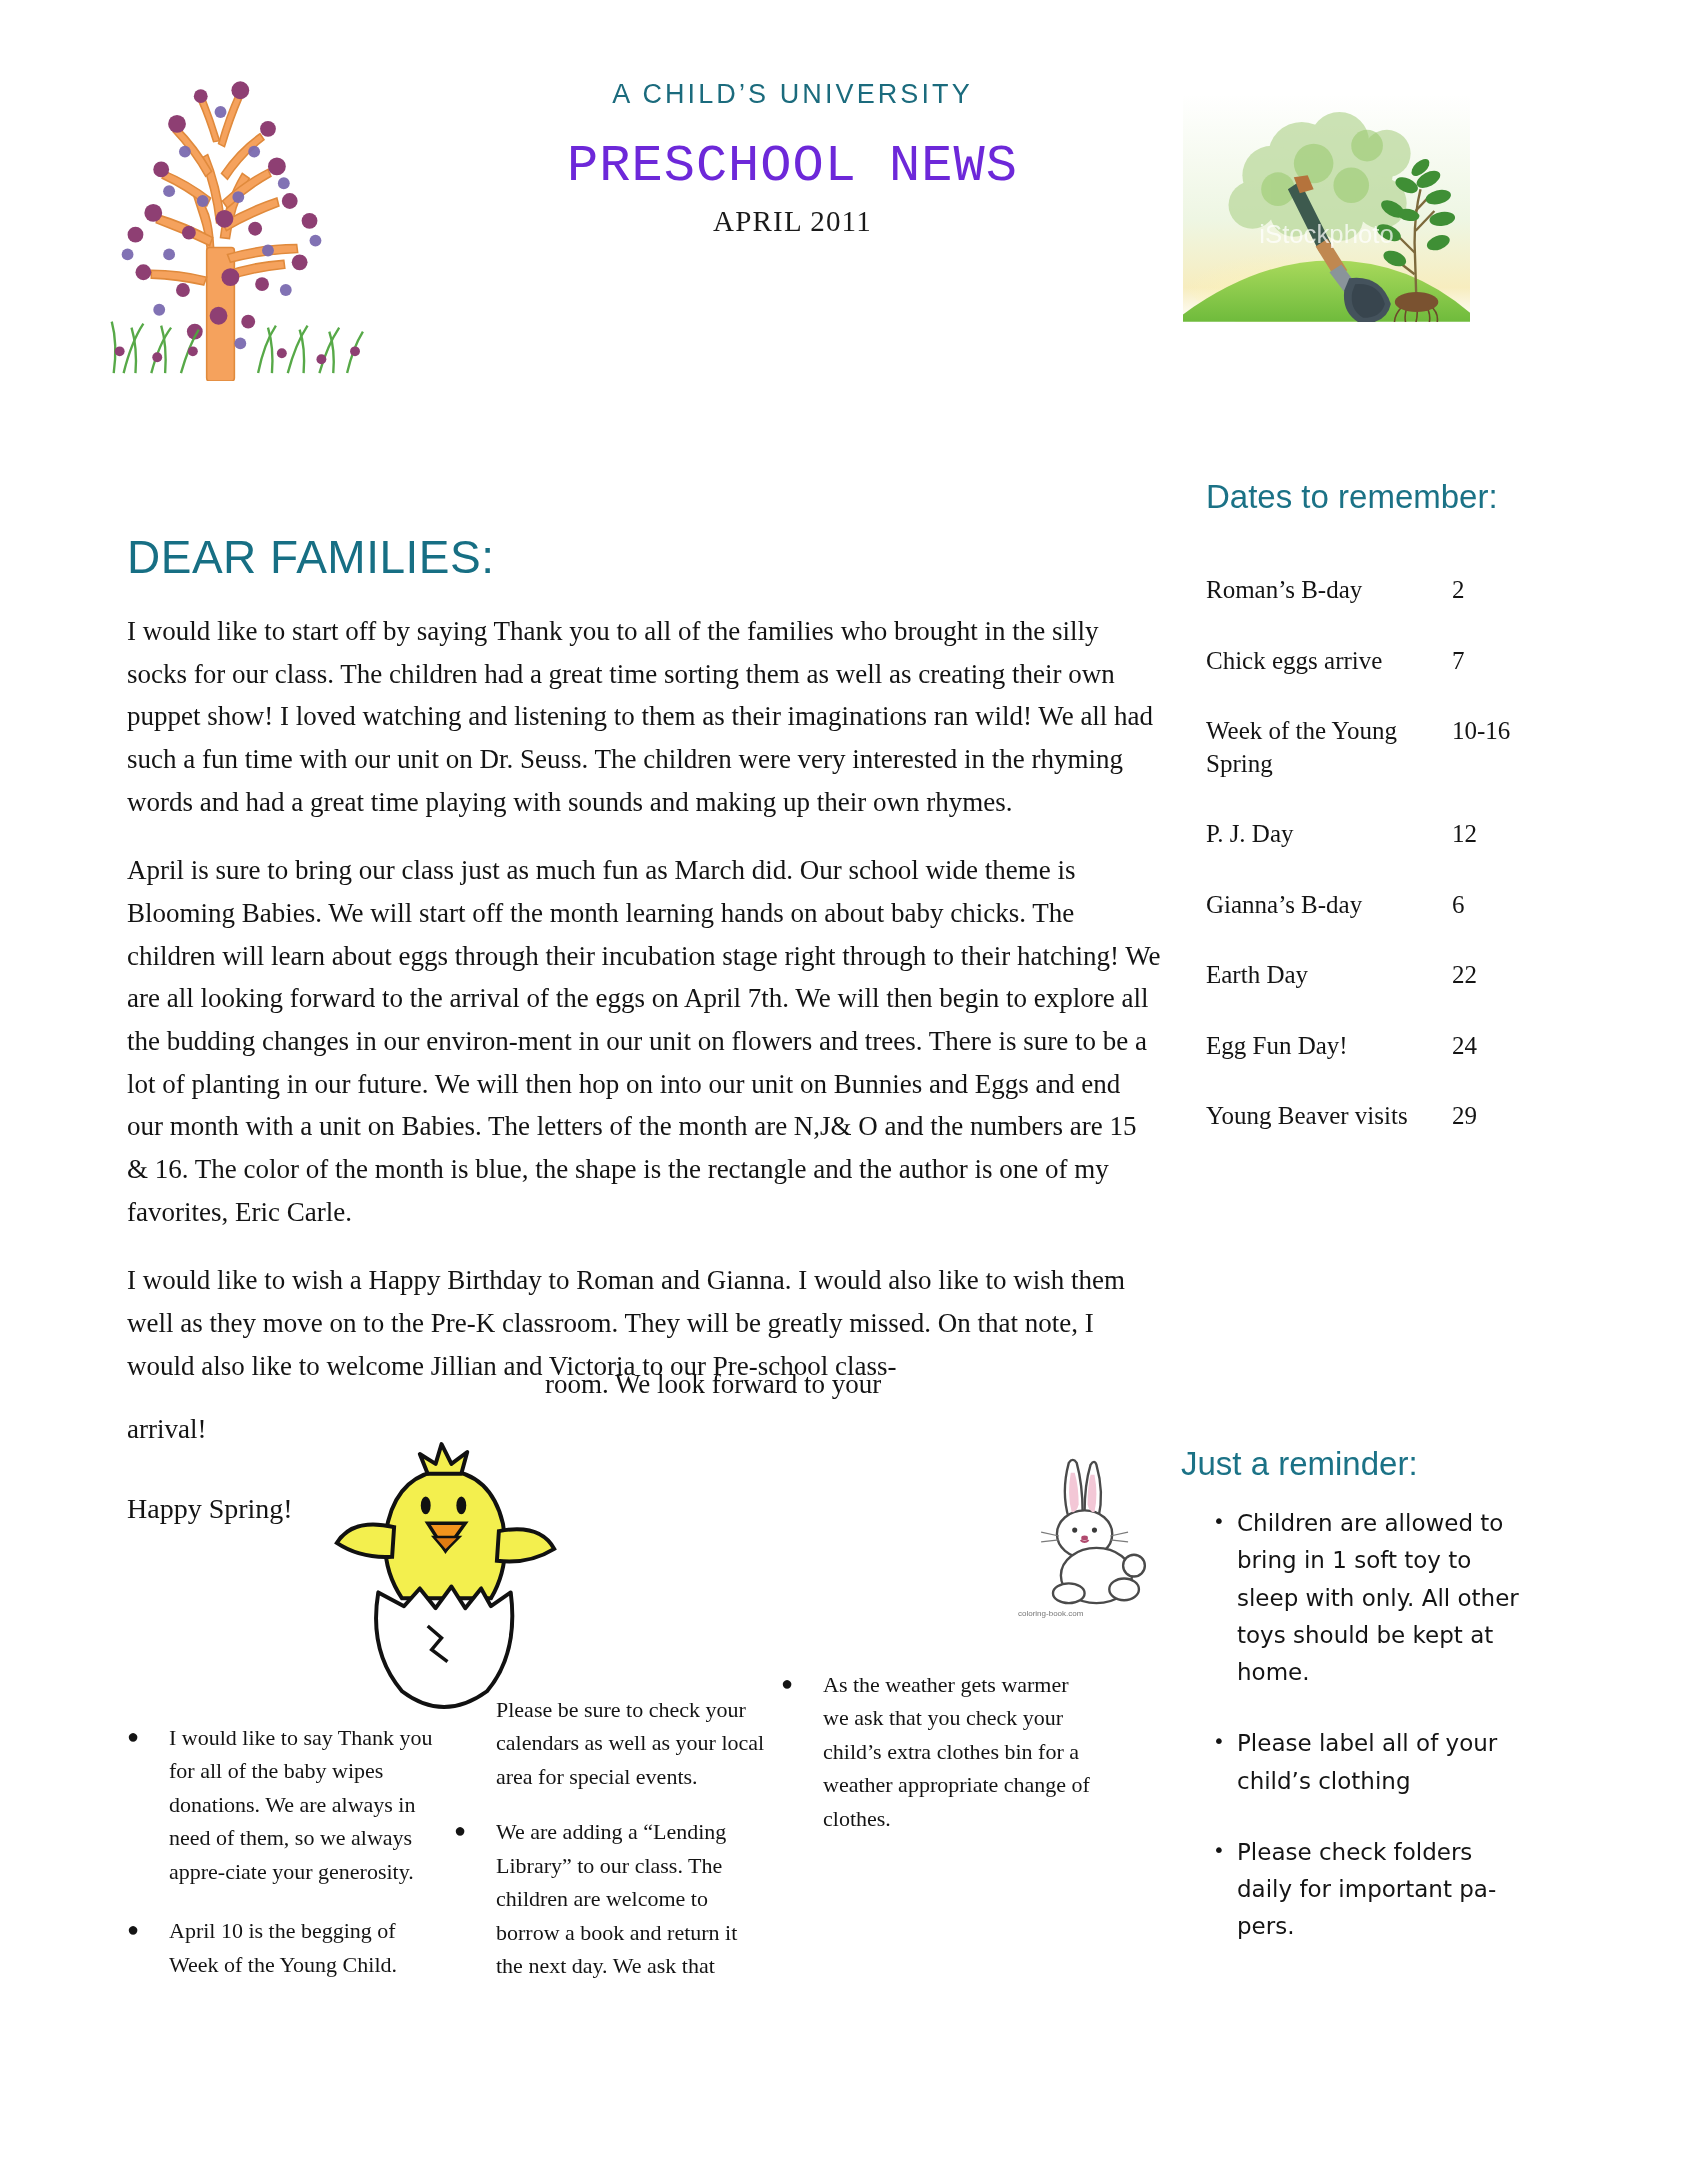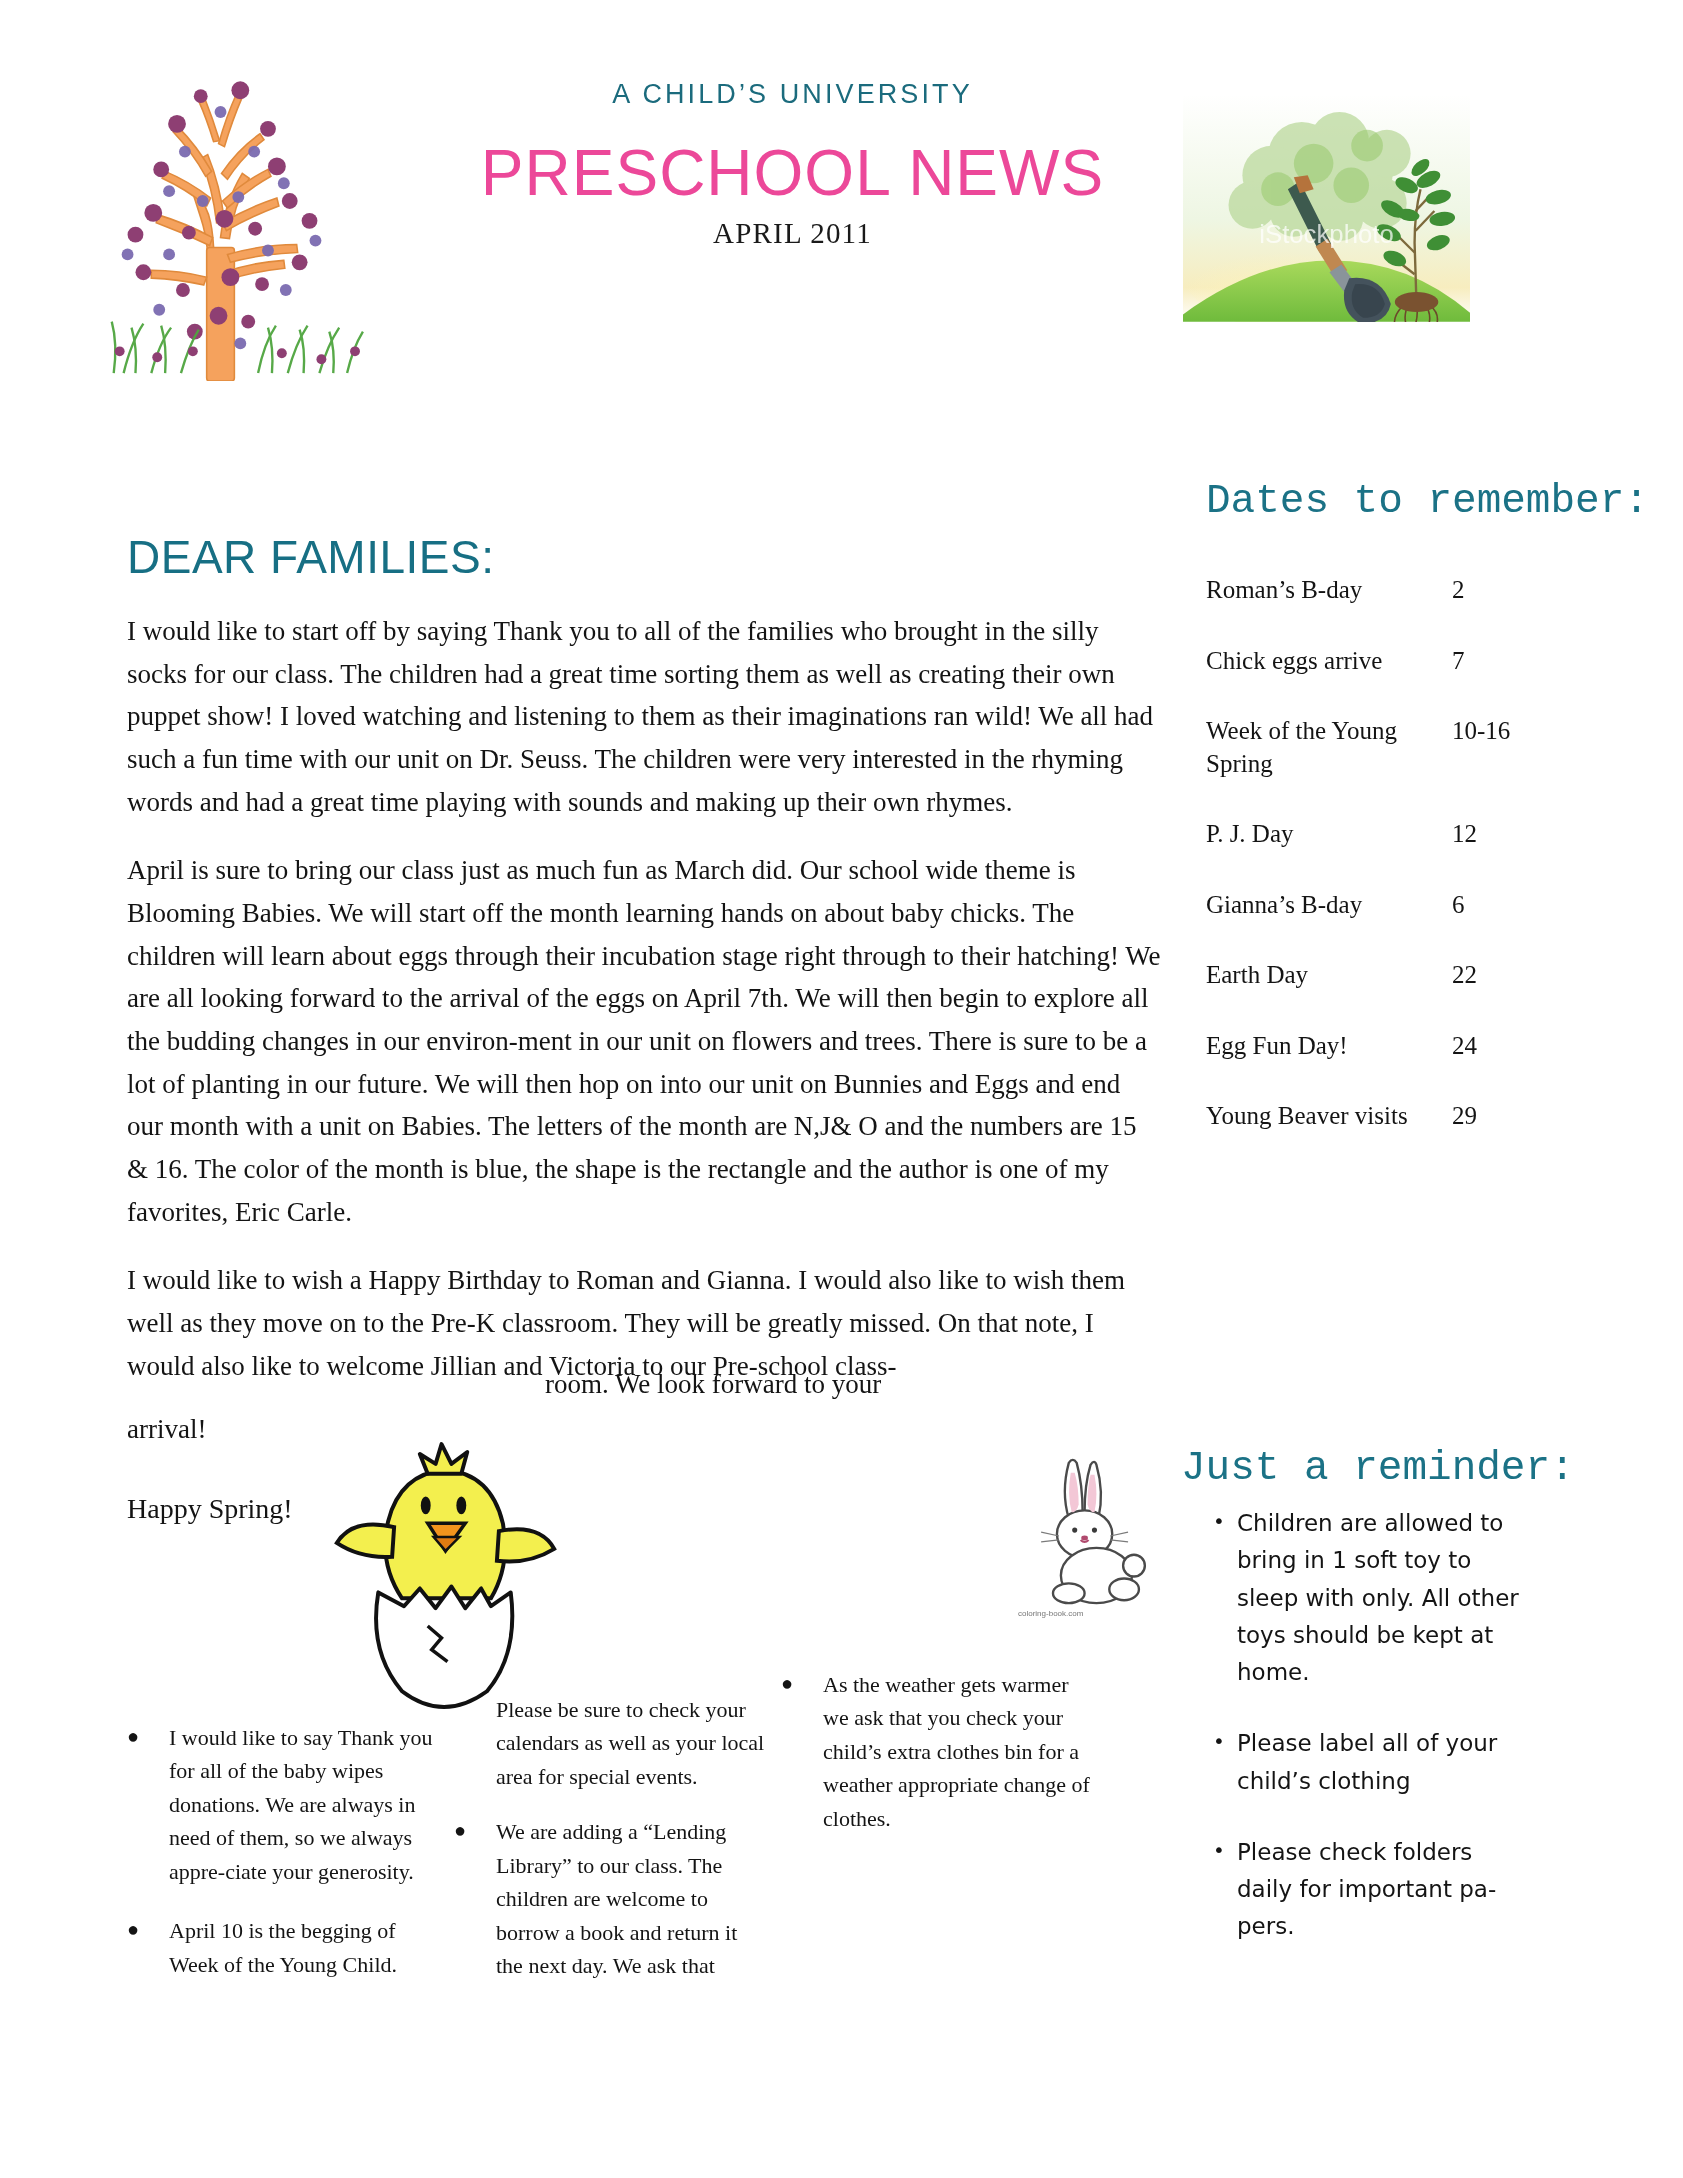--- a/index.html
+++ b/index.html
@@ -25,24 +25,24 @@
     text-align: center;
   }
   .kicker {
     font-family: "Liberation Sans", sans-serif;
     font-size: 27px;
     letter-spacing: 3.1px;
     color: #1b6b7d;
     font-weight: 400;
   }
   .masthead-title {
-    font-family: Liberation Sans, sans-serif;
-    font-size: 64px;
+    font-family: Liberation Mono, monospace;
+    font-size: 52px;
     letter-spacing: 1px;
-    color: #ec4899;
+    color: #6d28d9;
     font-weight: 400;
     line-height: 1.05;
     margin-top: 30px;
   }
   .masthead-date {
     font-family: "Liberation Serif", serif;
     font-size: 29px;
     color: #1a1a1a;
     letter-spacing: 1.2px;
     margin-top: 10px;
@@ -127,23 +127,23 @@
     line-height: 1.52;
     color: #141414;
     margin: 0 0 22px 0;
     padding-left: 0px;
   }
   .indent-cont { padding-left: 42px; }
 
   
   .side-head {
     position: absolute;
-    font-family: Liberation Mono, monospace;
+    font-family: Liberation Sans, sans-serif;
     color: #1b7286;
-    font-size: 41px;
+    font-size: 33px;
     font-weight: 400;
   }
   #dates-head { left: 1206px; top: 478px; }
   #reminder-head { left: 1181px; top: 1445px; }
 
   .dates-list {
     position: absolute;
     left: 1206px;
     top: 574px;
     width: 327px;

